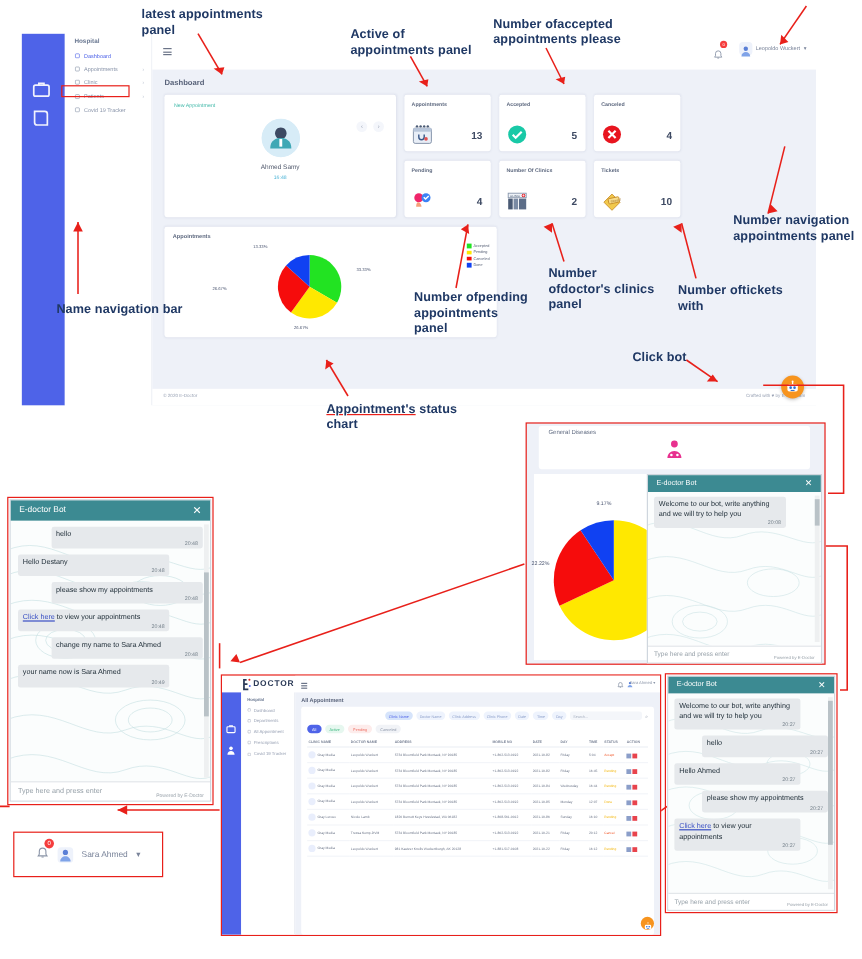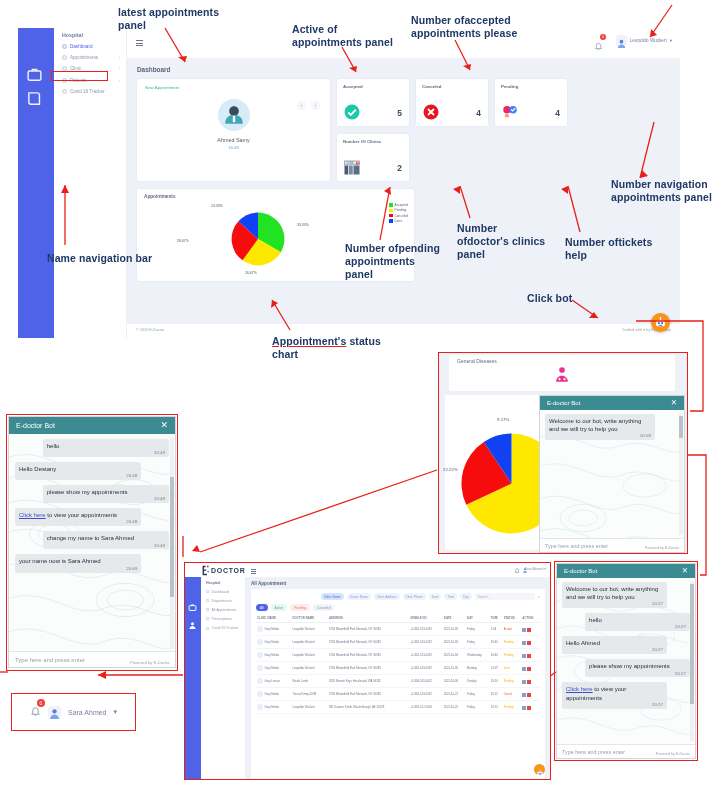--- a/index.html
+++ b/index.html
@@ -259,20 +259,34 @@
             <path d="M13 22c2-1.5 4-2 7-2s5 .5 7 2c3 1.7 4 5 4 9H9c0-4 1-7.3 4-9z" fill="#3fa8b5"></path>
             <rect x="18.5" y="21" width="3" height="8" fill="#ffffff"></rect>
           </svg>
         </div>
         <div class="dname">Ahmed Samy</div>
         <div class="dtime">16:48</div>
       </div>
 
       <div class="stats" id="dash-stats">
           <div class="stat">
+            <div class="t">Appointments</div>
+            <svg class="ic" viewBox="0 0 24 24">
+              <rect x="2" y="5" width="20" height="17" rx="2" fill="#e8eef7" stroke="#7c8ba3"></rect>
+              <rect x="2" y="5" width="20" height="4" fill="#b8c6da"></rect>
+              <circle cx="6" cy="3" r="1.3" fill="#4a5a74"></circle>
+              <circle cx="10" cy="3" r="1.3" fill="#4a5a74"></circle>
+              <circle cx="14" cy="3" r="1.3" fill="#4a5a74"></circle>
+              <circle cx="18" cy="3" r="1.3" fill="#4a5a74"></circle>
+              <path d="M8 12v3a3 3 0 006 0v-3" stroke="#3b5a8a" stroke-width="1.6" fill="none"></path>
+              <circle cx="16" cy="17" r="2" fill="#e05252"></circle>
+            </svg>
+            <div class="v">13</div>
+          </div>
+          <div class="stat">
             <div class="t">Accepted</div>
             <svg class="ic" viewBox="0 0 24 24">
               <circle cx="12" cy="12" r="10" fill="#19c9a7"></circle>
               <path d="M7 12.5l3.3 3.3L17 9" stroke="#fff" stroke-width="2.4" fill="none"></path>
             </svg>
             <div class="v">5</div>
           </div>
           <div class="stat">
             <div class="t">Canceled</div>
             <svg class="ic" viewBox="0 0 24 24">
@@ -296,20 +310,29 @@
             <svg class="ic" viewBox="0 0 24 24">
               <rect x="2" y="4" width="20" height="5" fill="#eef2f7" stroke="#8896ab"></rect>
               <text x="4" y="8" font-size="3.4" fill="#4a5a74">CLINIC</text>
               <circle cx="19" cy="6.5" r="2" fill="#e8151f"></circle>
               <path d="M19 5.2v2.6M17.7 6.5h2.6" stroke="#fff" stroke-width=".7"></path>
               <rect x="2" y="10" width="5" height="12" fill="#4a5a74"></rect>
               <rect x="8" y="10" width="5" height="12" fill="#7a8aa3"></rect>
               <rect x="14" y="10" width="8" height="12" fill="#5c6d88"></rect>
             </svg>
             <div class="v">2</div>
+          </div>
+          <div class="stat">
+            <div class="t">Tickets</div>
+            <svg class="ic" viewBox="0 0 24 24">
+              <path d="M3 14l9-9 9 9-9 9z" fill="#f2c94c" stroke="#c98f2a"></path>
+              <rect x="8" y="9" width="12" height="6" rx="1" transform="rotate(-12 14 12)" fill="#f7dc8a" stroke="#c98f2a"></rect>
+              <text x="10" y="14" font-size="3.4" fill="#9c6c1f" transform="rotate(-12 14 12)">TICKET</text>
+            </svg>
+            <div class="v">10</div>
           </div>
         </div>
     </div>
 
     <div class="chartcard">
       <div class="ct">Appointments</div>
       <svg id="pie-main" width="66" height="66" viewBox="0 0 100 100" style="position:absolute;left:88px;top:17px">
           <path d="M50,50 L50,10 A40,40 0 0 1 84.64520418178921,69.99274436394703 Z" fill="#22e322"></path>
           <path d="M50,50 L84.64520418178921,69.99274436394703 A40,40 0 0 1 26.48858990830108,82.36067977499789 Z" fill="#ffe800"></path>
           <path d="M50,50 L26.48858990830108,82.36067977499789 A40,40 0 0 1 20.279813328282117,23.22855057718685 Z" fill="#f60c0c"></path>
@@ -358,21 +381,21 @@
 </div>
 <div class="redbox" style="left:51px; top:71px; width:57px; height:10px;"></div>
 
 <div id="annots">
     <div class="annot" style="left: 118px; top: 6px; width: 110px;">latest appointments panel</div>
     <div class="annot" style="left: 292px; top: 23px; width: 105px;">Active of appointments panel</div>
     <div class="annot" style="left: 411px; top: 14px; width: 112px;">Number ofaccepted appointments please</div>
     <div class="annot" style="left: 611px; top: 178px; width: 104px;">Number navigation appointments panel</div>
     <div class="annot" style="left: 345px; top: 242px; width: 100px;">Number ofpending appointments panel</div>
     <div class="annot" style="left: 457px; top: 222px; width: 92px;">Number ofdoctor's clinics panel</div>
-    <div class="annot" style="left: 565px; top: 236px; width: 90px;">Number oftickets help</div>
+    <div class="annot" style="left: 565px; top: 236px; width: 90px;">Number oftickets with</div>
     <div class="annot" style="left: 47px; top: 252px; width: 110px;">Name navigation bar</div>
     <div class="annot" style="left: 272px; top: 335px; width: 130px;"><span class="uline">Appointment's</span> status chart</div>
     <div class="annot" style="left: 527px; top: 292px; width: 60px;">Click bot</div>
   </div>
 
 <svg class="arrow" style="left:0;top:0;width:718px;height:799px">
   <g stroke="#e8201a" stroke-width="1.3" fill="none">
     <path d="M165,28 L185,62"></path>
       <path d="M342,47 L356,72"></path>
       <path d="M455,40 L470,70"></path>

